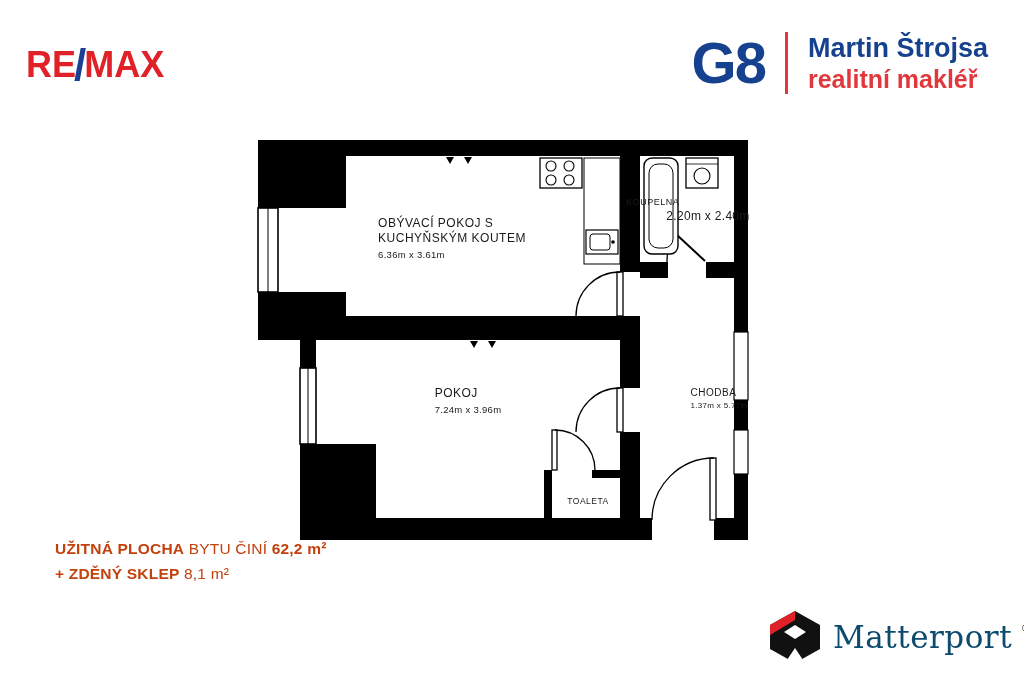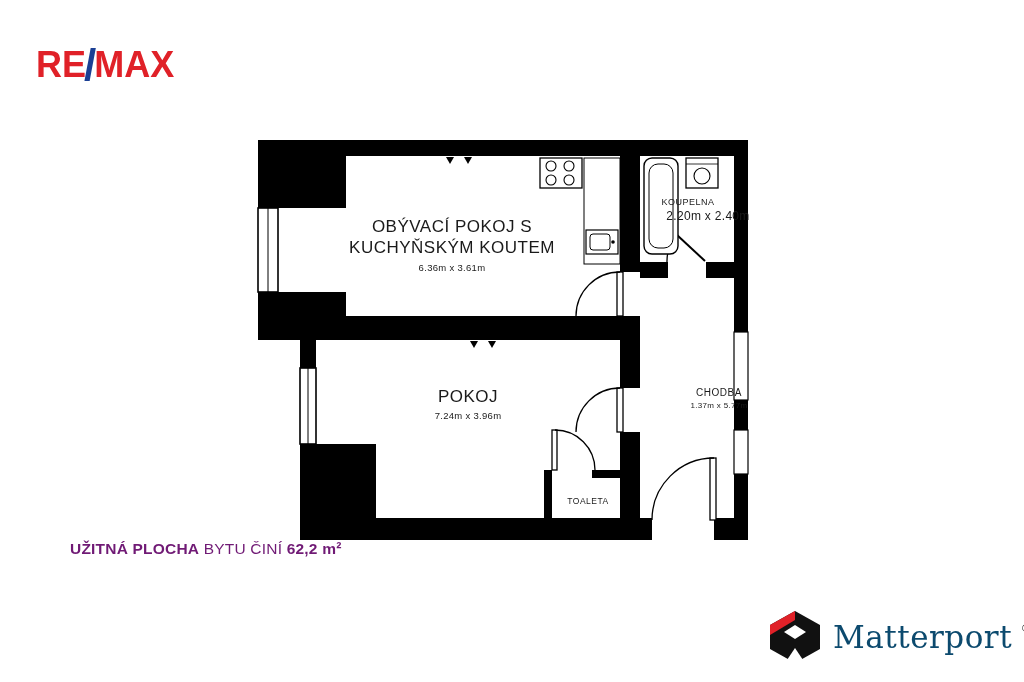--- a/index.html
+++ b/index.html
@@ -3,66 +3,74 @@
 <meta charset="utf-8">
 <style>
   html,body{margin:0;padding:0;}
   body{
     width:1024px;height:682px;background:#ffffff;position:relative;overflow:hidden;
     font-family:"Liberation Sans",sans-serif;
   }
   .page{position:absolute;inset:0;}
 
   
-  .remax{position:absolute;left:36px;top:40px;font-weight:800;font-size:36px;line-height:1;}
+  .remax{position:absolute;left:26px;top:40px;font-weight:800;font-size:36px;line-height:1;}
   .remax .re,.remax .max{color:#e02128;}
   .remax .slash{color:#1b3f94;font-size:44px;position:relative;top:3px;margin:0 -2px;font-weight:700;}
 
   .agency{position:absolute;right:36px;top:32px;display:flex;align-items:center;gap:20px;}
   .g8{font-size:58px;font-weight:700;color:#15418e;letter-spacing:-2px;line-height:1;}
   .vline{width:3px;height:62px;background:#e0383c;}
   .agent-name{font-size:27px;font-weight:700;color:#15418e;line-height:1.2;}
   .agent-role{font-size:25px;font-weight:700;color:#e0383c;line-height:1.2;}
 
   
   .plan{position:absolute;left:0;top:0;width:1024px;height:682px;}
 
-  .lbl{position:absolute;transform:translateX(-50%);text-align:center;color:#1a1a1a;white-space:nowrap;}
-  .rname{font-size:17px;letter-spacing:.5px;line-height:1.25;}
+  .lbl{position:absolute;transform:translateX(-50%);text-align:left;color:#1a1a1a;white-space:nowrap;}
+  .rname{font-size:12px;letter-spacing:.5px;line-height:1.25;}
   .rdims{font-size:9.5px;letter-spacing:.3px;margin-top:3px;}
   .lbl-living{left:452px;top:216px;}
   .lbl-bath{left:688px;top:197px;}
   .lbl-bath .rname{font-size:9px;}
   .lbl-bath .rdims{font-size:12px;margin-top:1px;margin-left:40px;}
   .lbl-hall{left:687px;top:387px;margin-left:32px;}
   .lbl-hall .rname{font-size:10px;}
   .lbl-hall .rdims{font-size:8px;margin-top:1px;}
   .lbl-room{left:468px;top:386px;}
   .lbl-toilet{left:588px;top:496px;}
   .lbl-toilet .rname{font-size:8.5px;}
 
   
-  .summary{position:absolute;left:70px;top:540px;color:#701a75;}
+  .summary{position:absolute;left:55px;top:540px;color:#c2410c;}
   .sum-line{font-size:15.5px;letter-spacing:.2px;}
   .sum-line + .sum-line{margin-top:7px;}
   .sum-line b{font-weight:700;}
   .disclaimer{margin-top:23px;font-size:11.5px;letter-spacing:.2px;}
 
   
   .matterport{position:absolute;left:766px;top:608px;display:flex;align-items:center;gap:9px;}
   .mp-word{font-family:"DejaVu Serif",serif;font-size:31px;color:#0c4a6e;font-weight:500;letter-spacing:.5px;}
   .mp-reg{font-size:11px;color:#0c0c0c;position:relative;top:-9px;margin-left:1px;font-family:"Liberation Sans",sans-serif;}
 </style>
 </head>
 <body>
 
 <div class="page">
 
   <div class="remax"><span class="re">RE</span><span class="slash">/</span><span class="max">MAX</span></div>
 
+  <div class="agency">
+    <div class="g8">G8</div>
+    <div class="vline"></div>
+    <div>
+      <div class="agent-name">Martin Štrojsa</div>
+      <div class="agent-role">realitní makléř</div>
+    </div>
+  </div>
 
   <svg class="plan" viewBox="0 0 1024 682">
     <g fill="#000">
       <rect x="258" y="140" width="490" height="16"></rect>
       <rect x="258" y="140" width="88" height="68"></rect>
       <rect x="258" y="292" width="88" height="48"></rect>
       <rect x="346" y="316" width="274" height="24"></rect>
       <rect x="620" y="140" width="20" height="400"></rect>
       <rect x="734" y="140" width="14" height="400"></rect>
       <rect x="640" y="262" width="94" height="16"></rect>
@@ -175,20 +183,21 @@
     <div class="rname">POKOJ</div>
     <div class="rdims">7.24m x 3.96m</div>
   </div>
 
   <div class="lbl lbl-toilet">
     <div class="rname">TOALETA</div>
   </div>
 
   <div class="summary">
     <div class="sum-line"><b>UŽITNÁ PLOCHA</b> <span>BYTU ČINÍ</span> <b>62,2 m²</b></div>
+    <div class="sum-line"><b>+ ZDĚNÝ SKLEP</b> <span>8,1 m²</span></div>
   </div>
 
   <div class="matterport">
     <svg width="58" height="58" viewBox="0 0 58 58">
       <polygon points="29,3 54,17 54,41 29,55 4,41 4,17" fill="#111"></polygon>
       <polygon points="4,17 29,3 29,12 4,27" fill="#e02128"></polygon>
       <polygon points="29,17 40,24 29,31 18,24" fill="#fff"></polygon>
       <polygon points="19,55 29,40 39,55" fill="#fff"></polygon>
     </svg>
     <span class="mp-word">Matterport</span>

